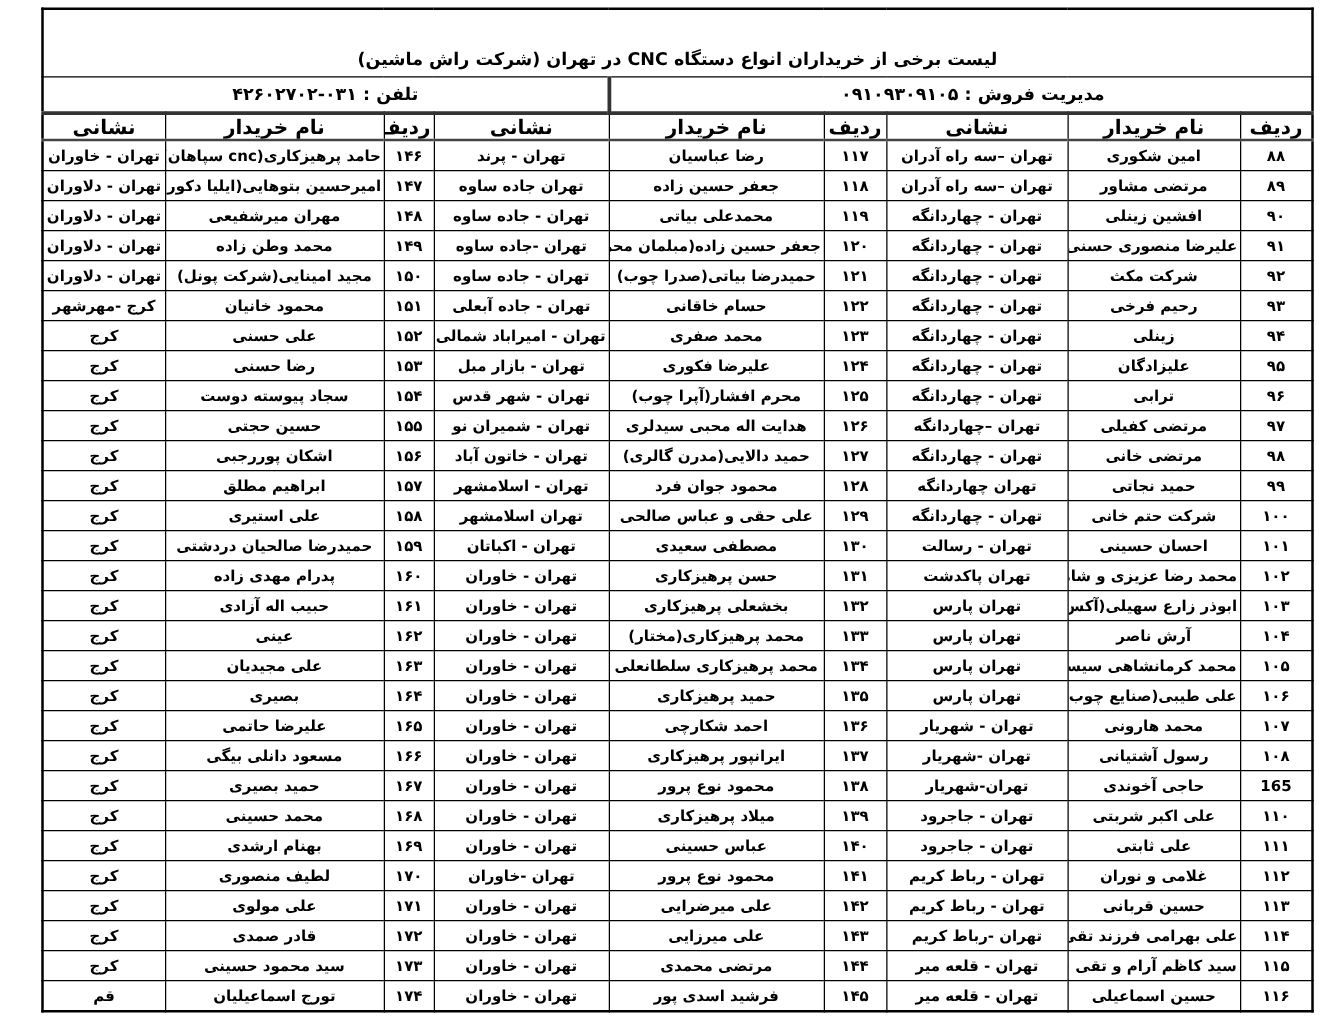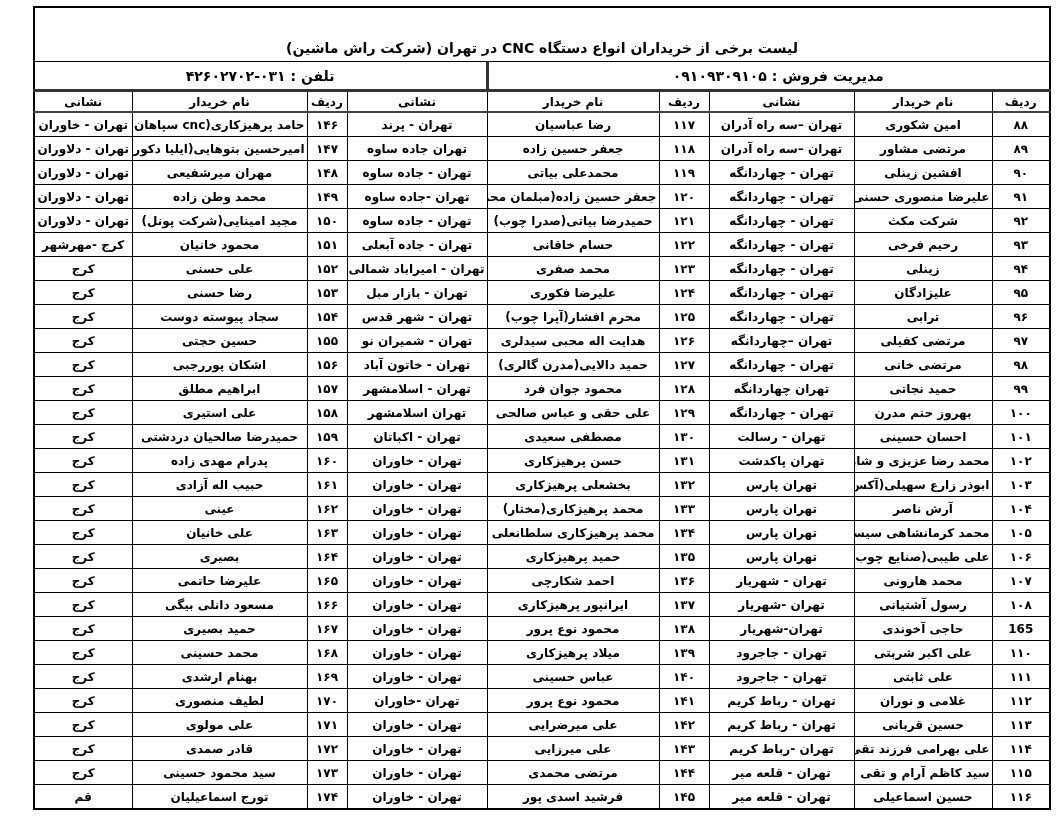--- a/index.html
+++ b/index.html
@@ -37,21 +37,21 @@
   }
   tr.contact-row td{
     height:27px;
     font-size:14px;
     border-bottom:3px solid #333;
     margin-left:32px;
   }
   tr.contact-row td.sales{border-left:3px solid #333;padding-left:21px;}
   tr.cols-row th{
     height:19px;
-    font-size:12px;
+    font-size:16px;
     border-bottom:2px solid #444;
   }
   td.col-no{font-size:12px;}
   td.col-buyer{font-size:12px;}
   td.col-address{font-size:12px;}
 </style>
 </head>
 <body>
 
 <div class="page">
@@ -215,21 +215,21 @@
           <td class="col-address">تهران چهاردانگه</td>
           <td class="col-no">۱۲۸</td>
           <td class="col-buyer">محمود جوان فرد</td>
           <td class="col-address">تهران - اسلامشهر</td>
           <td class="col-no">۱۵۷</td>
           <td class="col-buyer">ابراهیم مطلق</td>
           <td class="col-address">کرج</td>
         </tr>
         <tr>
           <td class="col-no">۱۰۰</td>
-          <td class="col-buyer">بهروز حتم مدرن</td>
+          <td class="col-buyer">شرکت حتم خانی</td>
           <td class="col-address">تهران - چهاردانگه</td>
           <td class="col-no">۱۲۹</td>
           <td class="col-buyer">علی حقی و عباس صالحی</td>
           <td class="col-address">تهران اسلامشهر</td>
           <td class="col-no">۱۵۸</td>
           <td class="col-buyer">علی استیری</td>
           <td class="col-address">کرج</td>
         </tr>
         <tr>
           <td class="col-no">۱۰۱</td>
@@ -276,21 +276,21 @@
           <td class="col-address">کرج</td>
         </tr>
         <tr>
           <td class="col-no">۱۰۵</td>
           <td class="col-buyer">محمد کرمانشاهی سیستانی</td>
           <td class="col-address">تهران پارس</td>
           <td class="col-no">۱۳۴</td>
           <td class="col-buyer">محمد پرهیزکاری سلطانعلی</td>
           <td class="col-address">تهران - خاوران</td>
           <td class="col-no">۱۶۳</td>
-          <td class="col-buyer">علی خانیان</td>
+          <td class="col-buyer">علی مجیدیان</td>
           <td class="col-address">کرج</td>
         </tr>
         <tr>
           <td class="col-no">۱۰۶</td>
           <td class="col-buyer">علی طیبی(صنایع چوب سعید)</td>
           <td class="col-address">تهران پارس</td>
           <td class="col-no">۱۳۵</td>
           <td class="col-buyer">حمید پرهیزکاری</td>
           <td class="col-address">تهران - خاوران</td>
           <td class="col-no">۱۶۴</td>

